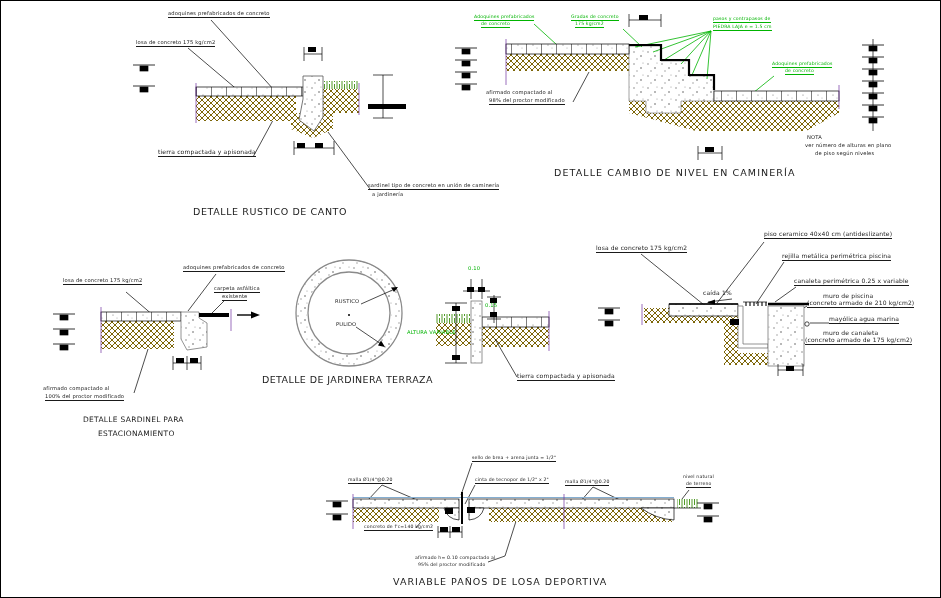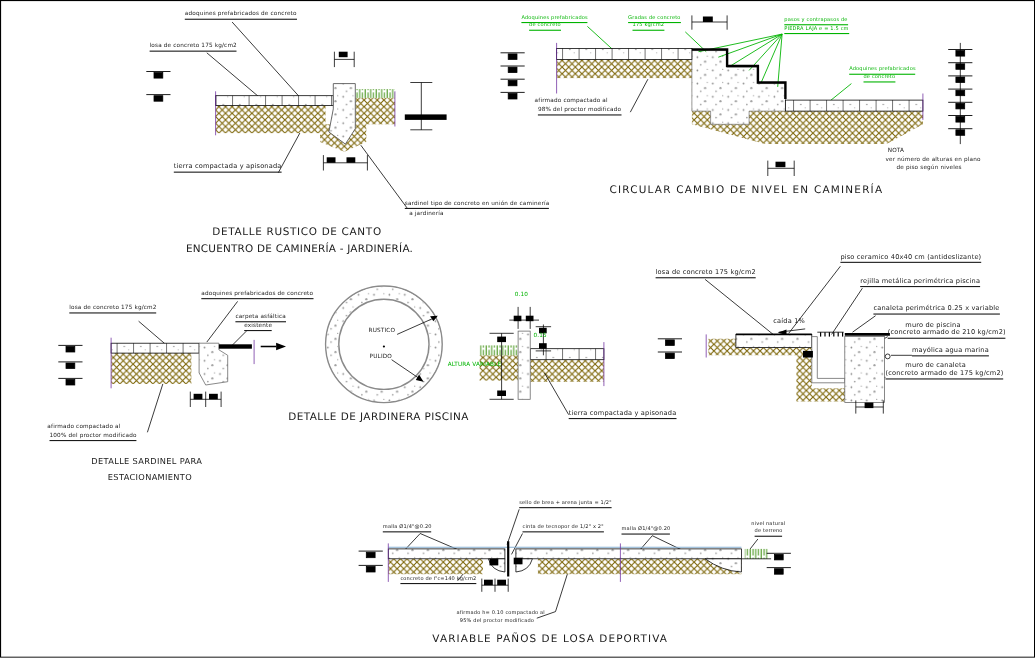--- a/index.html
+++ b/index.html
@@ -257,49 +257,48 @@
     <rect x="451" y="526" width="8" height="5" fill="#000" stroke="none"></rect>
   </g>
 </svg>
 
 <div class="lbl sm u" style="left:167px;top:10px">adoquines prefabricados de concreto</div>
 <div class="lbl sm u" style="left:135px;top:39px">losa de concreto 175 kg/cm2</div>
 <div class="lbl u" style="left:157px;top:148px">tierra compactada y apisonada</div>
 <div class="lbl sm u" style="left:367px;top:182px">sardinel tipo de concreto en unión de caminería</div>
 <div class="lbl sm" style="left:371px;top:191px">a jardinería</div>
 <div class="title" style="left:192px;top:205px;letter-spacing:.6px">DETALLE RUSTICO DE CANTO</div>
-<div class="title" style="left:168px;top:220px;letter-spacing:.2px">ENCUENTRO DE CAMINERÍA - JARDINERÍA.</div>
 
 <div class="lbl xs g u" style="left:473px;top:13px">Adoquines prefabricados</div>
 <div class="lbl xs g u" style="left:480px;top:20px">de concreto</div>
 <div class="lbl xs g u" style="left:570px;top:13px">Gradas de concreto</div>
 <div class="lbl xs g u" style="left:574px;top:20px">175 kg/cm2</div>
 <div class="lbl xs g u" style="left:712px;top:15px">pasos y contrapasos de</div>
 <div class="lbl xs g u" style="left:712px;top:23px">PIEDRA LAJA e = 1.5 cm</div>
 <div class="lbl xs g u" style="left:771px;top:60px">Adoquines prefabricados</div>
 <div class="lbl xs g u" style="left:784px;top:67px">de concreto</div>
 <div class="lbl sm" style="left:485px;top:89px">afirmado compactado al</div>
 <div class="lbl sm u" style="left:488px;top:97px">98% del proctor modificado</div>
 <div class="lbl sm" style="left:806px;top:134px">NOTA</div>
 <div class="lbl sm" style="left:804px;top:142px">ver número de alturas en plano</div>
 <div class="lbl sm" style="left:814px;top:150px">de piso según niveles</div>
-<div class="title" style="left:553px;top:166px;letter-spacing:1.1px">CIRCULAR CAMBIO DE NIVEL EN CAMINERÍA</div>
+<div class="title" style="left:553px;top:166px;letter-spacing:1.1px">DETALLE CAMBIO DE NIVEL EN CAMINERÍA</div>
 
 <div class="lbl sm u" style="left:182px;top:264px">adoquines prefabricados de concreto</div>
 <div class="lbl sm u" style="left:62px;top:277px">losa de concreto 175 kg/cm2</div>
 <div class="lbl sm u" style="left:213px;top:285px">carpeta asfáltica</div>
 <div class="lbl sm u" style="left:221px;top:293px">existente</div>
 <div class="lbl sm" style="left:42px;top:385px">afirmado compactado al</div>
 <div class="lbl sm u" style="left:44px;top:393px">100% del proctor modificado</div>
 <div class="title-sm" style="left:82px;top:414px;letter-spacing:.3px">DETALLE SARDINEL PARA</div>
 <div class="title-sm" style="left:97px;top:428px;letter-spacing:.3px">ESTACIONAMIENTO</div>
 
 <div class="lbl sm" style="left:334px;top:298px">RUSTICO</div>
 <div class="lbl sm" style="left:335px;top:321px">PULIDO</div>
-<div class="title" style="left:261px;top:373px;letter-spacing:.4px">DETALLE DE JARDINERA PISCINA</div>
+<div class="title" style="left:261px;top:373px;letter-spacing:.4px">DETALLE DE JARDINERA TERRAZA</div>
 
 <div class="lbl sm g" style="left:467px;top:265px">0.10</div>
 <div class="lbl sm g" style="left:484px;top:302px">0.15</div>
 <div class="lbl sm g" style="left:406px;top:329px">ALTURA VARIABLE</div>
 <div class="lbl u" style="left:516px;top:372px">tierra compactada y apisonada</div>
 
 <div class="lbl u" style="left:595px;top:244px">losa de concreto 175 kg/cm2</div>
 <div class="lbl u" style="left:763px;top:230px">piso ceramico 40x40 cm (antideslizante)</div>
 <div class="lbl u" style="left:781px;top:252px">rejilla metálica perimétrica piscina</div>
 <div class="lbl u" style="left:793px;top:277px">canaleta perimétrica 0.25 x variable</div>

